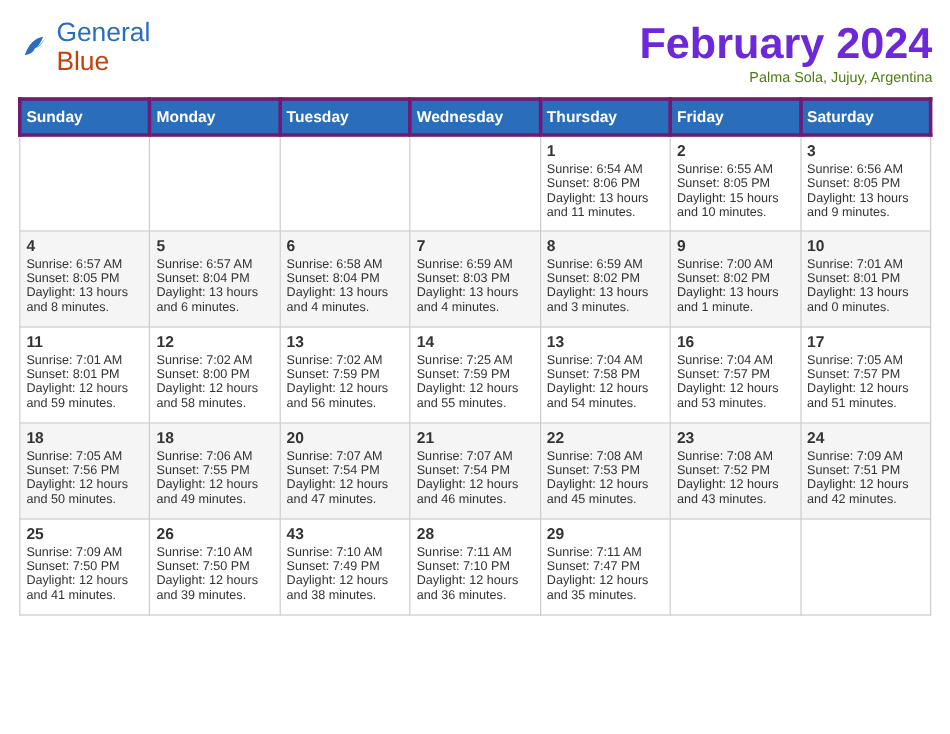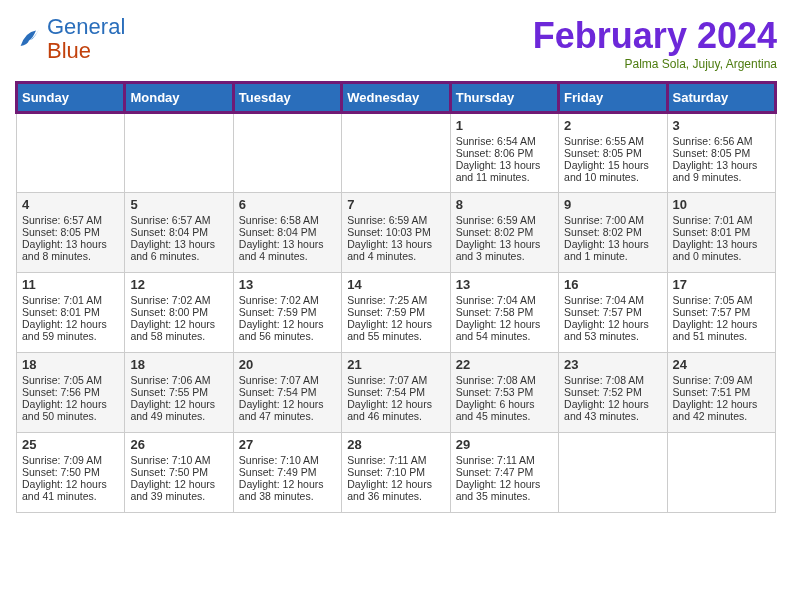--- a/index.html
+++ b/index.html
@@ -159,21 +159,21 @@
         </td>
         <td>
           <span class="day-num">6</span>
           <div>Sunrise: 6:58 AM</div>
           <div>Sunset: 8:04 PM</div>
           <div>Daylight: 13 hours and 4 minutes.</div>
         </td>
         <td>
           <span class="day-num">7</span>
           <div>Sunrise: 6:59 AM</div>
-          <div>Sunset: 10:03 PM</div>
+          <div>Sunset: 8:03 PM</div>
           <div>Daylight: 13 hours and 4 minutes.</div>
         </td>
         <td>
           <span class="day-num">8</span>
           <div>Sunrise: 6:59 AM</div>
           <div>Sunset: 8:02 PM</div>
           <div>Daylight: 13 hours and 3 minutes.</div>
         </td>
         <td>
           <span class="day-num">9</span>
@@ -254,21 +254,21 @@
         <td>
           <span class="day-num">21</span>
           <div>Sunrise: 7:07 AM</div>
           <div>Sunset: 7:54 PM</div>
           <div>Daylight: 12 hours and 46 minutes.</div>
         </td>
         <td>
           <span class="day-num">22</span>
           <div>Sunrise: 7:08 AM</div>
           <div>Sunset: 7:53 PM</div>
-          <div>Daylight: 6 hours and 45 minutes.</div>
+          <div>Daylight: 12 hours and 45 minutes.</div>
         </td>
         <td>
           <span class="day-num">23</span>
           <div>Sunrise: 7:08 AM</div>
           <div>Sunset: 7:52 PM</div>
           <div>Daylight: 12 hours and 43 minutes.</div>
         </td>
         <td>
           <span class="day-num">24</span>
           <div>Sunrise: 7:09 AM</div>
@@ -283,21 +283,21 @@
           <div>Sunset: 7:50 PM</div>
           <div>Daylight: 12 hours and 41 minutes.</div>
         </td>
         <td>
           <span class="day-num">26</span>
           <div>Sunrise: 7:10 AM</div>
           <div>Sunset: 7:50 PM</div>
           <div>Daylight: 12 hours and 39 minutes.</div>
         </td>
         <td>
-          <span class="day-num">27</span>
+          <span class="day-num">43</span>
           <div>Sunrise: 7:10 AM</div>
           <div>Sunset: 7:49 PM</div>
           <div>Daylight: 12 hours and 38 minutes.</div>
         </td>
         <td>
           <span class="day-num">28</span>
           <div>Sunrise: 7:11 AM</div>
           <div>Sunset: 7:10 PM</div>
           <div>Daylight: 12 hours and 36 minutes.</div>
         </td>

